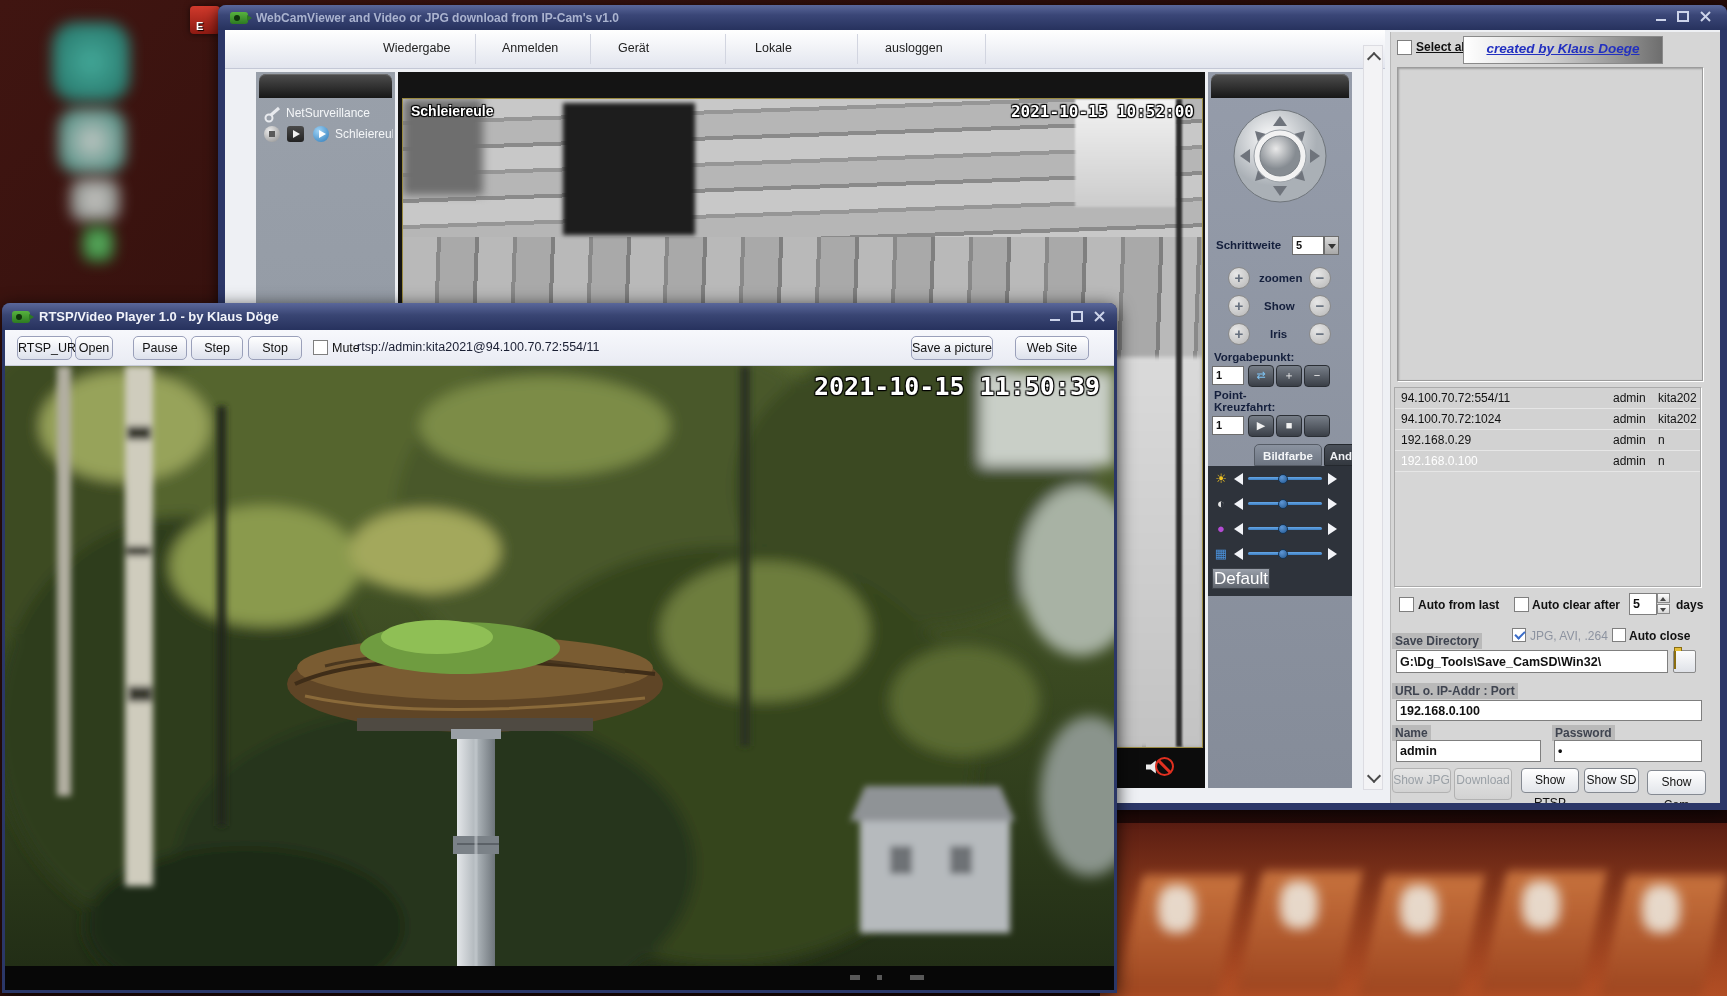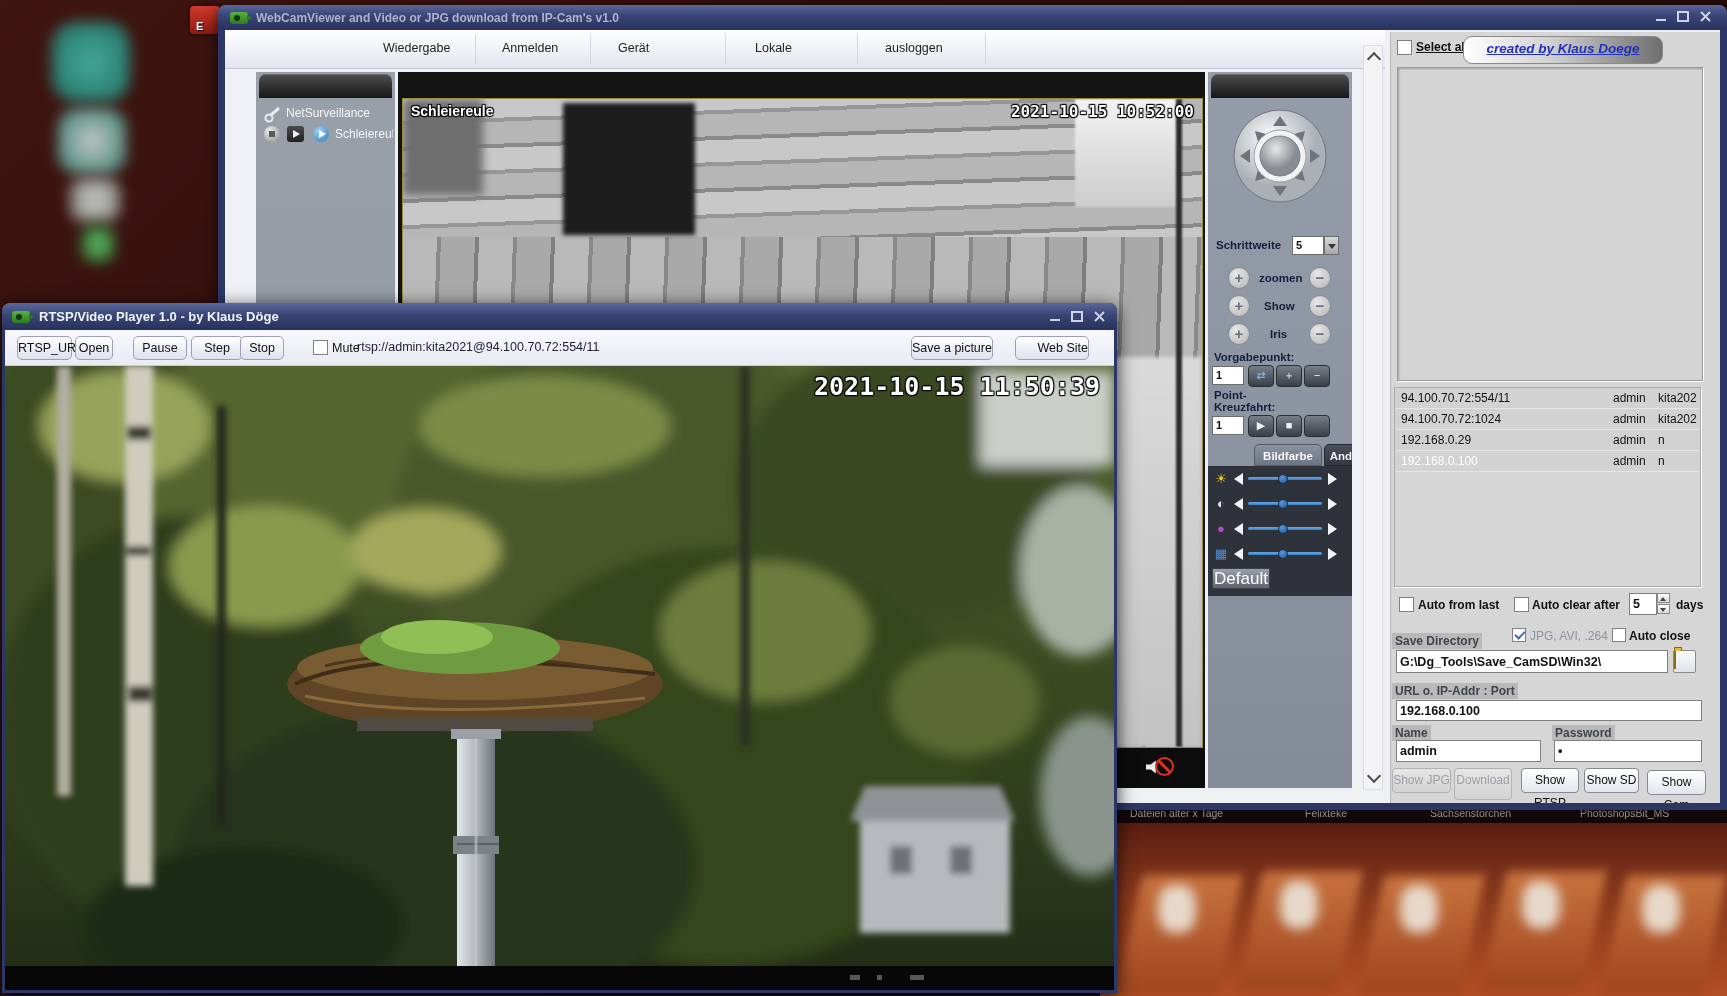--- a/index.html
+++ b/index.html
@@ -128,26 +128,20 @@
 <div class="screen">
 
   <div class="dt-blob" style="left:52px;top:22px;width:78px;height:80px;background:radial-gradient(circle,#45c4b2,#1d7a6e);"></div>
   <div class="dt-blob" style="left:58px;top:108px;width:68px;height:66px;background:radial-gradient(circle,#d9e8e4,#2f8f80);"></div>
   <div class="dt-blob" style="left:70px;top:178px;width:50px;height:44px;background:radial-gradient(circle,#e4e9e6,#7e8d88);"></div>
   <div class="dt-blob" style="left:82px;top:226px;width:32px;height:36px;background:radial-gradient(circle,#6fd47a,#1f7a2c);"></div>
   <div class="dt-icon-red"></div>
   <div class="dt-icon-label">E</div>
 
   <div class="bgwin">
-    <div class="bgwin-bar">
-      <span style="left:30px;">Dateien alter x Tage</span>
-      <span style="left:205px;">Felixteke</span>
-      <span style="left:330px;">Sachsenstorchen</span>
-      <span style="left:480px;">PhotoshopsBit_MS</span>
-    </div>
     <div class="bgwin-body">
       <div class="bg-tile" style="left:30px;top:52px;"></div>
       <div class="bg-tile" style="left:150px;top:48px;"></div>
       <div class="bg-tile" style="left:272px;top:52px;"></div>
       <div class="bg-tile" style="left:394px;top:48px;"></div>
       <div class="bg-tile" style="left:514px;top:52px;"></div>
       <div class="bg-blob" style="left:58px;top:62px;"></div>
       <div class="bg-blob" style="left:180px;top:58px;"></div>
       <div class="bg-blob" style="left:300px;top:62px;"></div>
       <div class="bg-blob" style="left:422px;top:58px;"></div>
@@ -302,21 +296,21 @@
       </div>
 
       <div class="vscroll">
         <span class="chev" style="top:8px;transform:rotate(45deg);"></span>
         <span class="chev" style="bottom:8px;transform:rotate(225deg);"></span>
       </div>
 
       <div class="rightpanel">
         <span class="cb" style="left:6px;top:8px;"></span>
         <span class="blabel" style="left:25px;top:8px;text-decoration:underline;">Select all</span>
-        <div class="credit-box" style="left:72px;top:4px;width:198px;height:26px;border-radius:9px;">
+        <div class="credit-box" style="left:72px;top:4px;width:198px;height:26px;">
           <span class="credit-link">created by Klaus Doege</span>
         </div>
 
         <div class="abs sunken" style="left:6px;top:35px;width:304px;height:312px;background:#d4d4d4;"></div>
 
         <div class="table-wrap" style="left:3px;top:355px;width:305px;height:198px;">
           <div class="trow">
             <div class="c-ip">94.100.70.72:554/11</div>
             <div class="c-user">admin</div>
             <div class="c-pw">kita202</div>
@@ -389,26 +383,26 @@
           <line x1="1" y1="1" x2="10" y2="10" stroke="#cdd4ea" stroke-width="2"></line>
           <line x1="10" y1="1" x2="1" y2="10" stroke="#cdd4ea" stroke-width="2"></line>
         </svg>
     </div>
 
     <div class="rtsp-toolbar">
       <span class="rtsp-btn" style="left:12px;width:55px;">RTSP_URL</span>
       <span class="rtsp-btn" style="left:70px;width:38px;">Open</span>
       <span class="rtsp-btn" style="left:128px;width:54px;">Pause</span>
       <span class="rtsp-btn" style="left:186px;width:52px;">Step</span>
-      <span class="rtsp-btn" style="left:235px;width:44px;">Stop</span>
+      <span class="rtsp-btn" style="left:243px;width:54px;">Stop</span>
       <span class="cb" style="left:308px;top:10px;"></span>
       <span class="abs" style="left:327px;top:11px;font-size:12.5px;color:#111;">Mute</span>
       <span class="rtsp-url">rtsp://admin:kita2021@94.100.70.72:554/11</span>
       <span class="rtsp-btn" style="left:906px;width:82px;">Save a picture</span>
-      <span class="rtsp-btn" style="left:1010px;width:74px;text-align:right;">Web Site</span>
+      <span class="rtsp-btn" style="left:1010px;width:74px;">Web Site</span>
     </div>
 
     <div class="rtsp-video">
       <svg width="1109" height="600" viewBox="0 0 1109 600">
         <defs>
           <linearGradient id="gbg" x1="0" y1="0" x2="0" y2="1">
               <stop offset="0%" stop-color="#54642f"></stop>
               <stop offset="60%" stop-color="#36451f"></stop>
               <stop offset="100%" stop-color="#222e16"></stop>
             </linearGradient>

